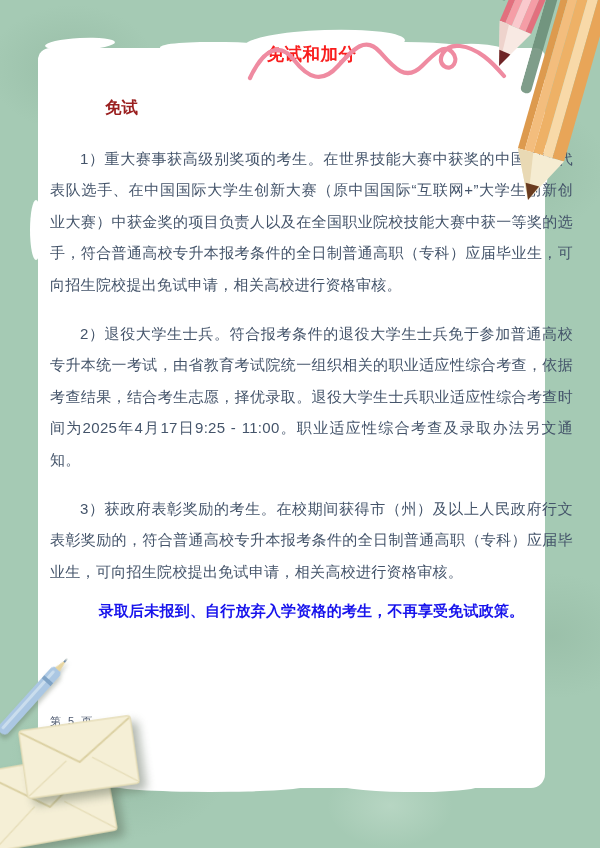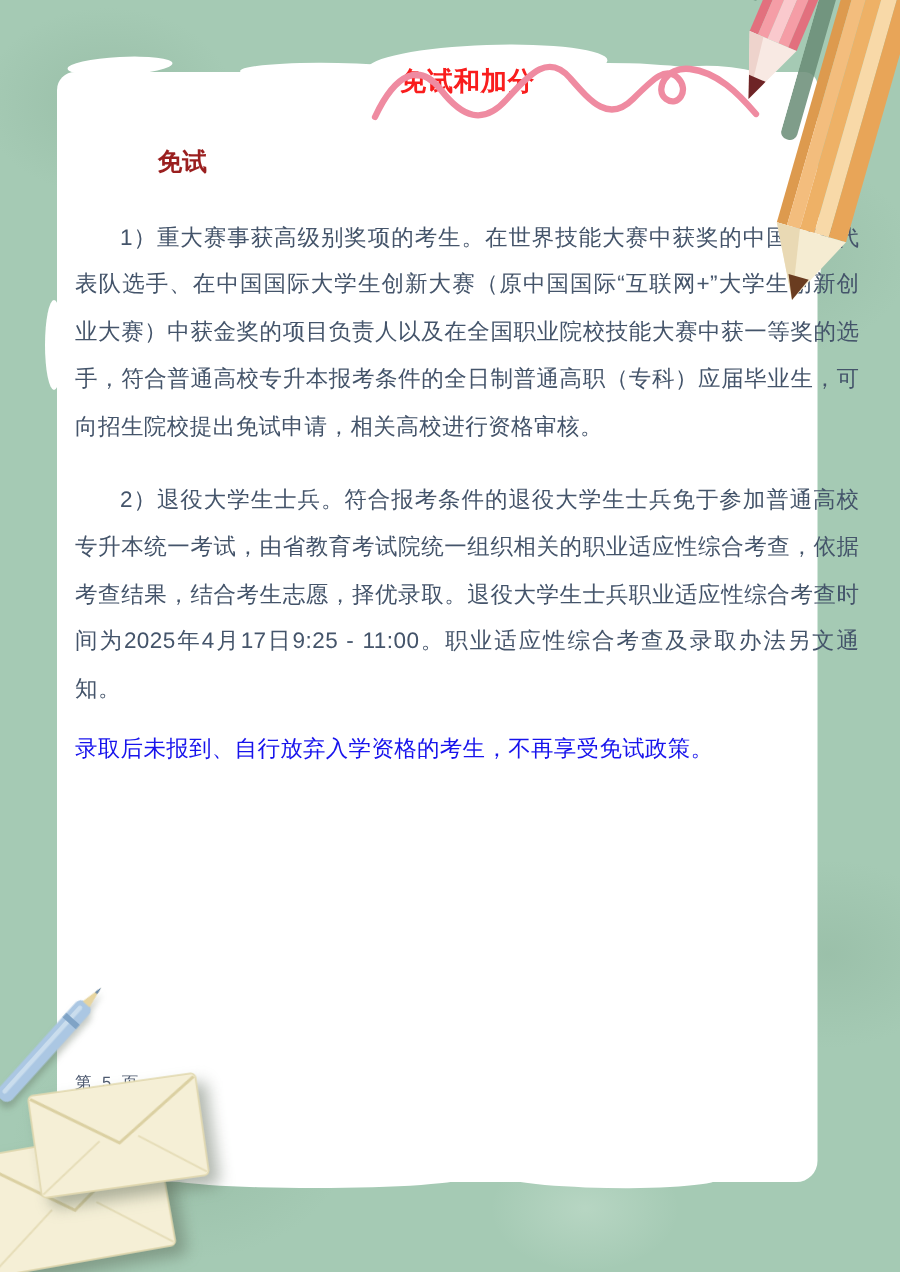--- a/index.html
+++ b/index.html
@@ -43,21 +43,21 @@
   }
   .section-heading{
     margin:31px 0 0 55px;font-size:16.5px;font-weight:bold;color:#9a1f1f;
   }
   .para{
     margin:18px 0 0 0;font-size:15px;line-height:31.4px;color:#44546a;
     text-align:justify;text-indent:2em;letter-spacing:.3px;
   }
   .para:first-of-type{margin-top:24px;}
   .highlight{
-    margin:15px 0 0 0;font-size:15px;font-weight:normal;
+    margin:15px 0 0 0;text-align:center;font-size:15px;font-weight:bold;
     color:#1713ec;letter-spacing:.2px;
   }
   .page-number{
     position:absolute;left:50px;right:27px;top:714px;text-align:left;
     font-size:11px;color:#4e5a70;letter-spacing:2px;z-index:4;
   }
   
   .scribble{position:absolute;left:246px;top:26px;width:265px;height:62px;z-index:5;}
   .pencil-pink{
     position:absolute;left:468px;top:-88px;width:50px;height:160px;
@@ -143,18 +143,19 @@
     <rect x="0.8" y="0.8" width="124.4" height="80.4" rx="3" fill="#f5efd6" stroke="#e3dab2" stroke-width="1.2"></rect>
     <path d="M2,3 L63,47 L124,3" fill="none" stroke="#dbd0a2" stroke-width="2"></path>
     <path d="M2,79 L48,44 M124,79 L78,44" fill="none" stroke="#e6ddb8" stroke-width="1.4"></path>
   </svg>
 
   <div class="content">
     <h1 class="doc-title">免试和加分</h1>
     <h2 class="section-heading">免试</h2>
     <p class="para">1）重大赛事获高级别奖项的考生。在世界技能大赛中获奖的中国国家代表队选手、在中国国际大学生创新大赛（原中国国际“互联网+”大学生创新创业大赛）中获金奖的项目负责人以及在全国职业院校技能大赛中获一等奖的选手，符合普通高校专升本报考条件的全日制普通高职（专科）应届毕业生，可向招生院校提出免试申请，相关高校进行资格审核。</p>
     <p class="para">2）退役大学生士兵。符合报考条件的退役大学生士兵免于参加普通高校专升本统一考试，由省教育考试院统一组织相关的职业适应性综合考查，依据考查结果，结合考生志愿，择优录取。退役大学生士兵职业适应性综合考查时间为2025年4月17日9:25 - 11:00。职业适应性综合考查及录取办法另文通知。</p>
+    <p class="para">3）获政府表彰奖励的考生。在校期间获得市（州）及以上人民政府行文表彰奖励的，符合普通高校专升本报考条件的全日制普通高职（专科）应届毕业生，可向招生院校提出免试申请，相关高校进行资格审核。</p>
     <p class="highlight">录取后未报到、自行放弃入学资格的考生，不再享受免试政策。</p>
   </div>
 
   <div class="page-number">第 5 页</div>
 
 </div>
 
 </body></html>

